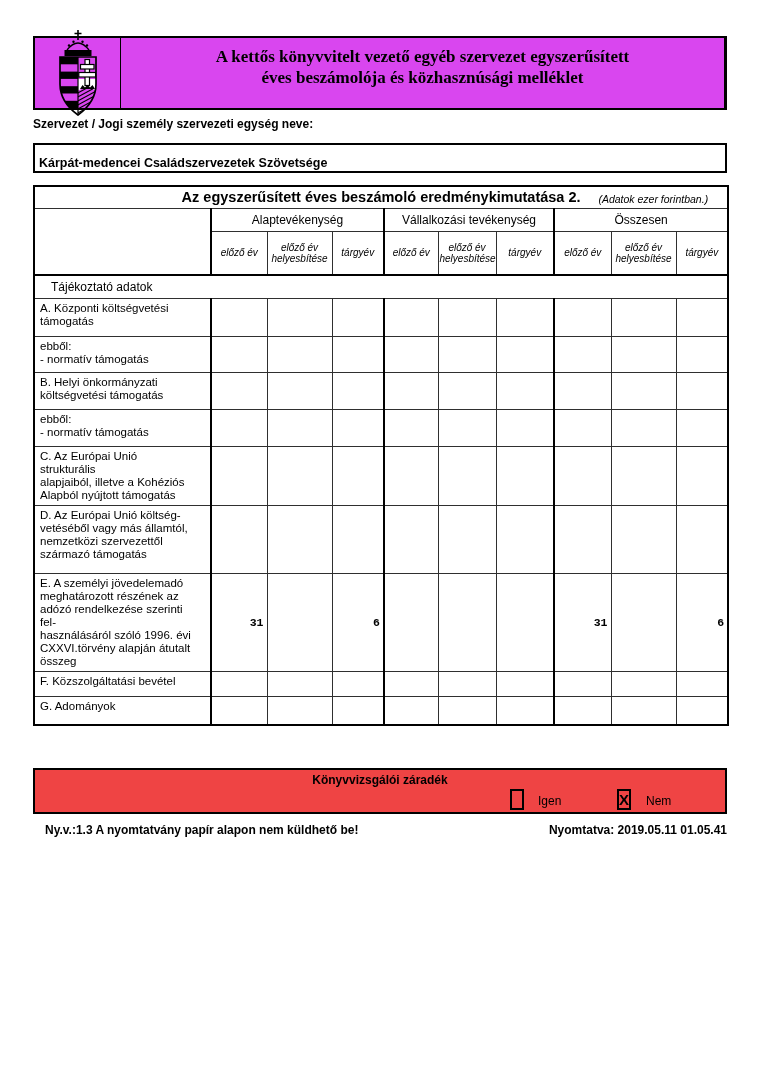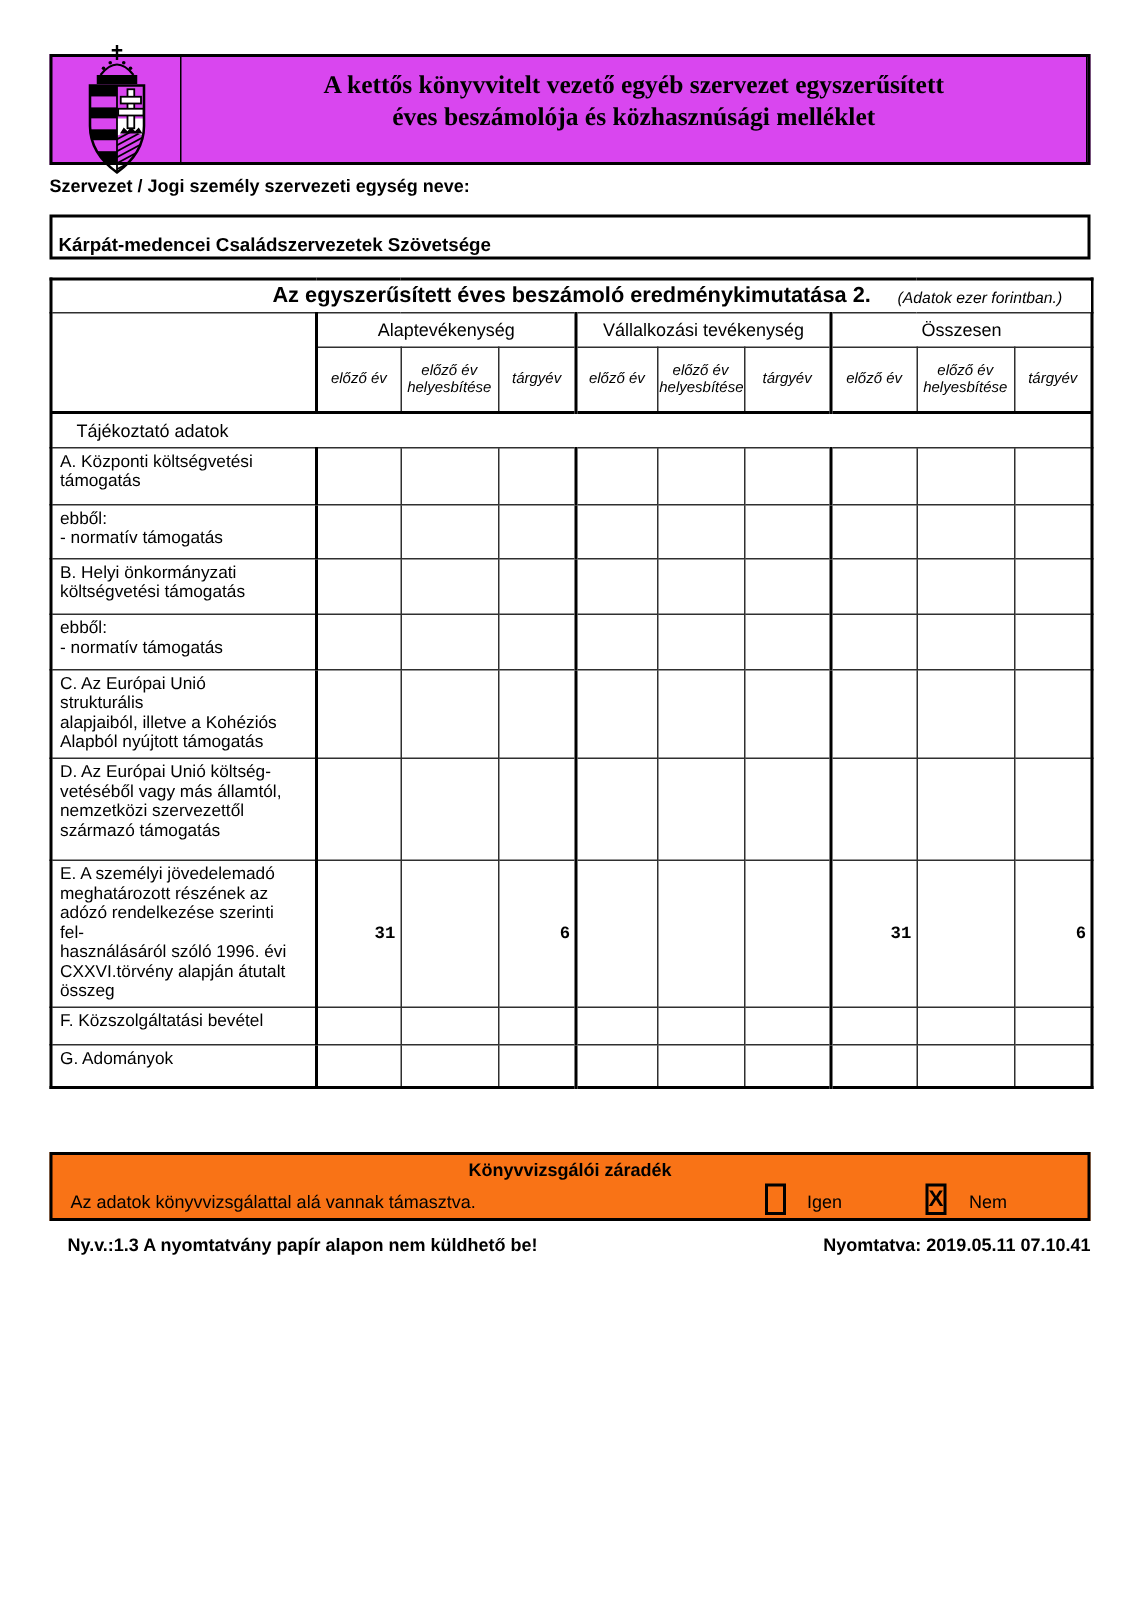--- a/index.html
+++ b/index.html
@@ -59,21 +59,21 @@
     font-weight:bold; font-size:11.5px; text-align:right;
     vertical-align:middle; padding:0 3px;
   }
   tbody tr:nth-child(1){height:38px;} tbody tr:nth-child(2){height:36px;}
   tbody tr:nth-child(3){height:37px;} tbody tr:nth-child(4){height:37px;}
   tbody tr:nth-child(5){height:54px;} tbody tr:nth-child(6){height:68px;}
   tbody tr:nth-child(7){height:83px;} tbody tr:nth-child(8){height:25px;}
   tbody tr:nth-child(9){height:28px;}
 
   
-  .audit-box { margin-top:42px; border:2px solid #000; height:46px; background:#f97316; }
+  .audit-box { margin-top:42px; border:2px solid #000; height:46px; background:#ef4444; }
   .audit-title { text-align:center; font-weight:bold; font-size:12px; margin-top:3px; }
   .audit-row { position:relative; height:24px; margin-top:2px; font-size:12px; }
   .audit-statement { position:absolute; left:12px; top:5px; }
   .cb {
     position:absolute; top:0; width:14px; height:21px; border:2px solid #000;
     text-align:center; font-weight:bold; font-size:15px; line-height:18px;
     font-family:"Liberation Sans","DejaVu Sans",sans-serif;
   }
   .cb-yes { left:475px; }
   .cb-lab-yes { position:absolute; left:503px; top:5px; }
@@ -311,27 +311,26 @@
             <td class="cell"></td>
             <td class="cell"></td>
             <td class="cell"></td>
           </tr>
         </tbody>
     </table>
 
     <div class="audit-box">
       <div class="audit-title">Könyvvizsgálói záradék</div>
       <div class="audit-row">
-        <span class="audit-statement">Az adatok könyvvizsgálattal alá vannak támasztva.</span>
         <span class="cb cb-yes"></span>
         <span class="cb-lab-yes">Igen</span>
         <span class="cb cb-no"><span>X</span></span>
         <span class="cb-lab-no">Nem</span>
       </div>
     </div>
 
     <div class="footer-line">
       <span>Ny.v.:1.3 A nyomtatvány papír alapon nem küldhető be!</span>
-      <span>Nyomtatva: 2019.05.11 07.10.41</span>
+      <span>Nyomtatva: 2019.05.11 01.05.41</span>
     </div>
 
   </div>
 </div>
 
 </body></html>

